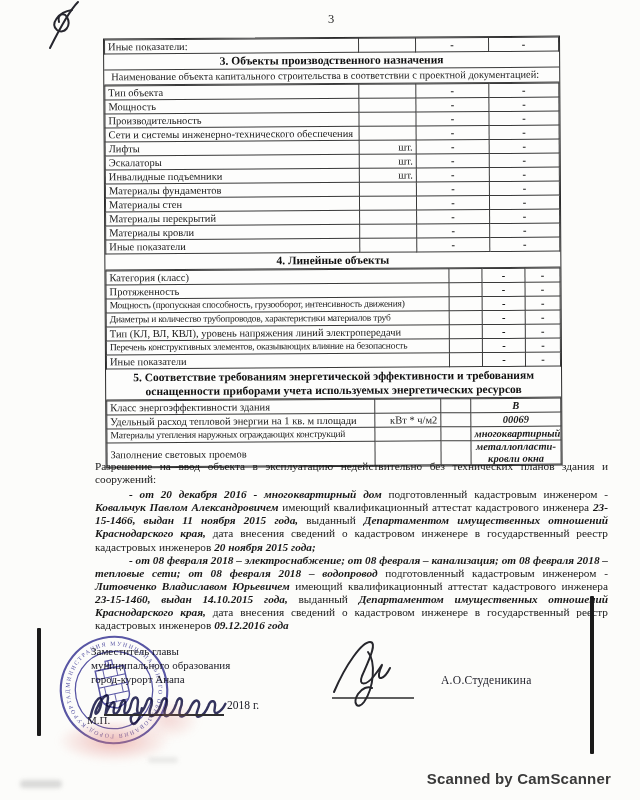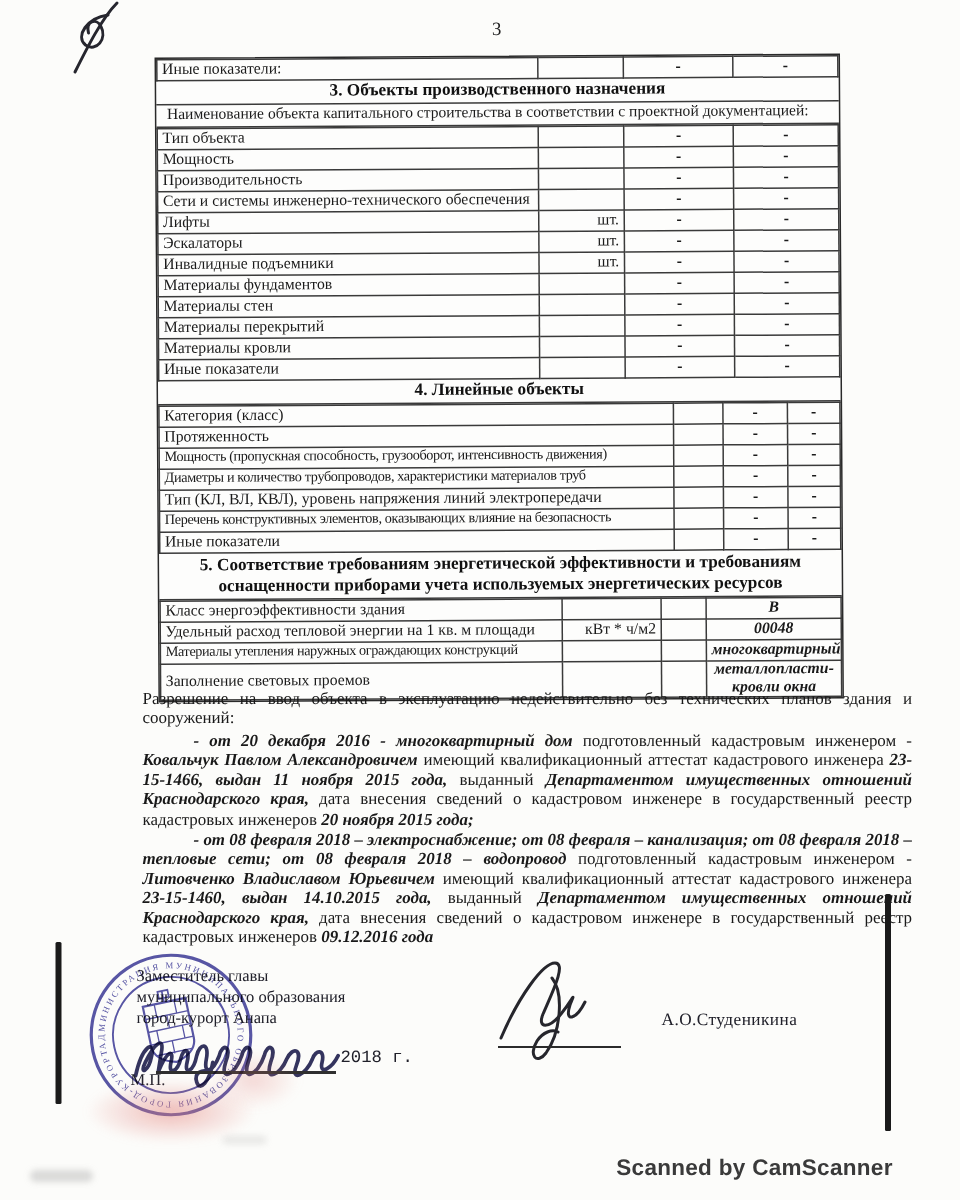--- a/index.html
+++ b/index.html
@@ -31,21 +31,21 @@
   .notes{position:absolute;left:95px;top:460px;width:513px;text-align:justify;
          font-size:11.3px;line-height:13.1px;color:#191919;}
   .notes p{margin:0;}
   .notes p.intro{font-weight:400;margin-bottom:2px;}
   .notes p.ind{text-indent:34px;}
   .bi{font-weight:700;font-style:italic;margin-top:12px;}
 
   
   .sig-pos{position:absolute;left:91px;top:644px;width:170px;font-size:11px;line-height:14px;color:#20202a;}
   .date-underline{position:absolute;left:104px;top:714px;width:120px;height:1.5px;background:#2f2f2f;}
-  .date-year{position:absolute;left:227px;top:699px;font-size:11.5px;color:#20202a;font-family:Liberation Mono, monospace;}
+  .date-year{position:absolute;left:227px;top:699px;font-size:11.5px;color:#20202a;}
   .mp{position:absolute;left:87px;top:714px;font-size:11px;color:#23232d;}
   .signer-name{position:absolute;left:441px;top:674px;font-size:11.5px;letter-spacing:0.3px;color:#20202a;}
   .hand-date{position:absolute;left:84px;top:684px;width:150px;height:44px;}
   .sig-svg{position:absolute;left:328px;top:636px;width:92px;height:80px;}
   .stamp{position:absolute;left:56px;top:632px;width:116px;height:116px;
          transform:rotate(-12deg);mix-blend-mode:multiply;opacity:0.92;}
   .red-blob{position:absolute;border-radius:50%;filter:blur(3px);}
   .red1{left:58px;top:720px;width:112px;height:42px;
         background:radial-gradient(ellipse at center,rgba(226,126,120,0.5),rgba(226,126,120,0) 72%);}
   .red2{left:138px;top:700px;width:62px;height:40px;
@@ -53,21 +53,21 @@
 
   
   .bar{position:absolute;background:#1a1a1a;border-radius:1px;}
   .bar-left{left:37px;top:628px;width:3.5px;height:108px;}
   .bar-right{left:590px;top:596px;width:3.5px;height:158px;}
   .paraph{position:absolute;left:38px;top:0;width:50px;height:52px;}
   .smudge{position:absolute;filter:blur(2px);border-radius:4px;}
   .sm1{left:20px;top:780px;width:42px;height:8px;background:rgba(128,128,128,0.28);}
   .sm2{left:148px;top:757px;width:30px;height:6px;background:rgba(150,150,150,0.18);}
 
-  .scanner-credit{position:absolute;left:395px;top:770px;width:216px;text-align:center;
+  .scanner-credit{position:absolute;left:395px;top:770px;width:216px;text-align:right;
                   font-family:"Liberation Sans","DejaVu Sans",sans-serif;font-weight:700;
                   font-size:15px;color:#3a3a3a;letter-spacing:0.2px;}
 </style>
 </head>
 <body>
 
 <div class="paper">
 
   <svg class="paraph" viewBox="0 0 50 52">
     <g fill="none" stroke="#26262e" stroke-width="2" stroke-linecap="round">
@@ -254,21 +254,21 @@
           <tr>
             <td class="c-label">Класс энергоэффективности здания</td>
             <td class="c-unit"></td>
             <td class="c-spacer"></td>
             <td class="c-value">В</td>
           </tr>
           <tr>
             <td class="c-label">Удельный расход тепловой энергии на 1 кв. м площади</td>
             <td class="c-unit">кВт * ч/м2</td>
             <td class="c-spacer"></td>
-            <td class="c-value">00048</td>
+            <td class="c-value">00069</td>
           </tr>
           <tr>
             <td class="c-label small">Материалы утепления наружных ограждающих конструкций</td>
             <td class="c-unit"></td>
             <td class="c-spacer"></td>
             <td class="c-value">многоквартирный</td>
           </tr>
           <tr>
             <td class="c-label">Заполнение световых проемов</td>
             <td class="c-unit"></td>

